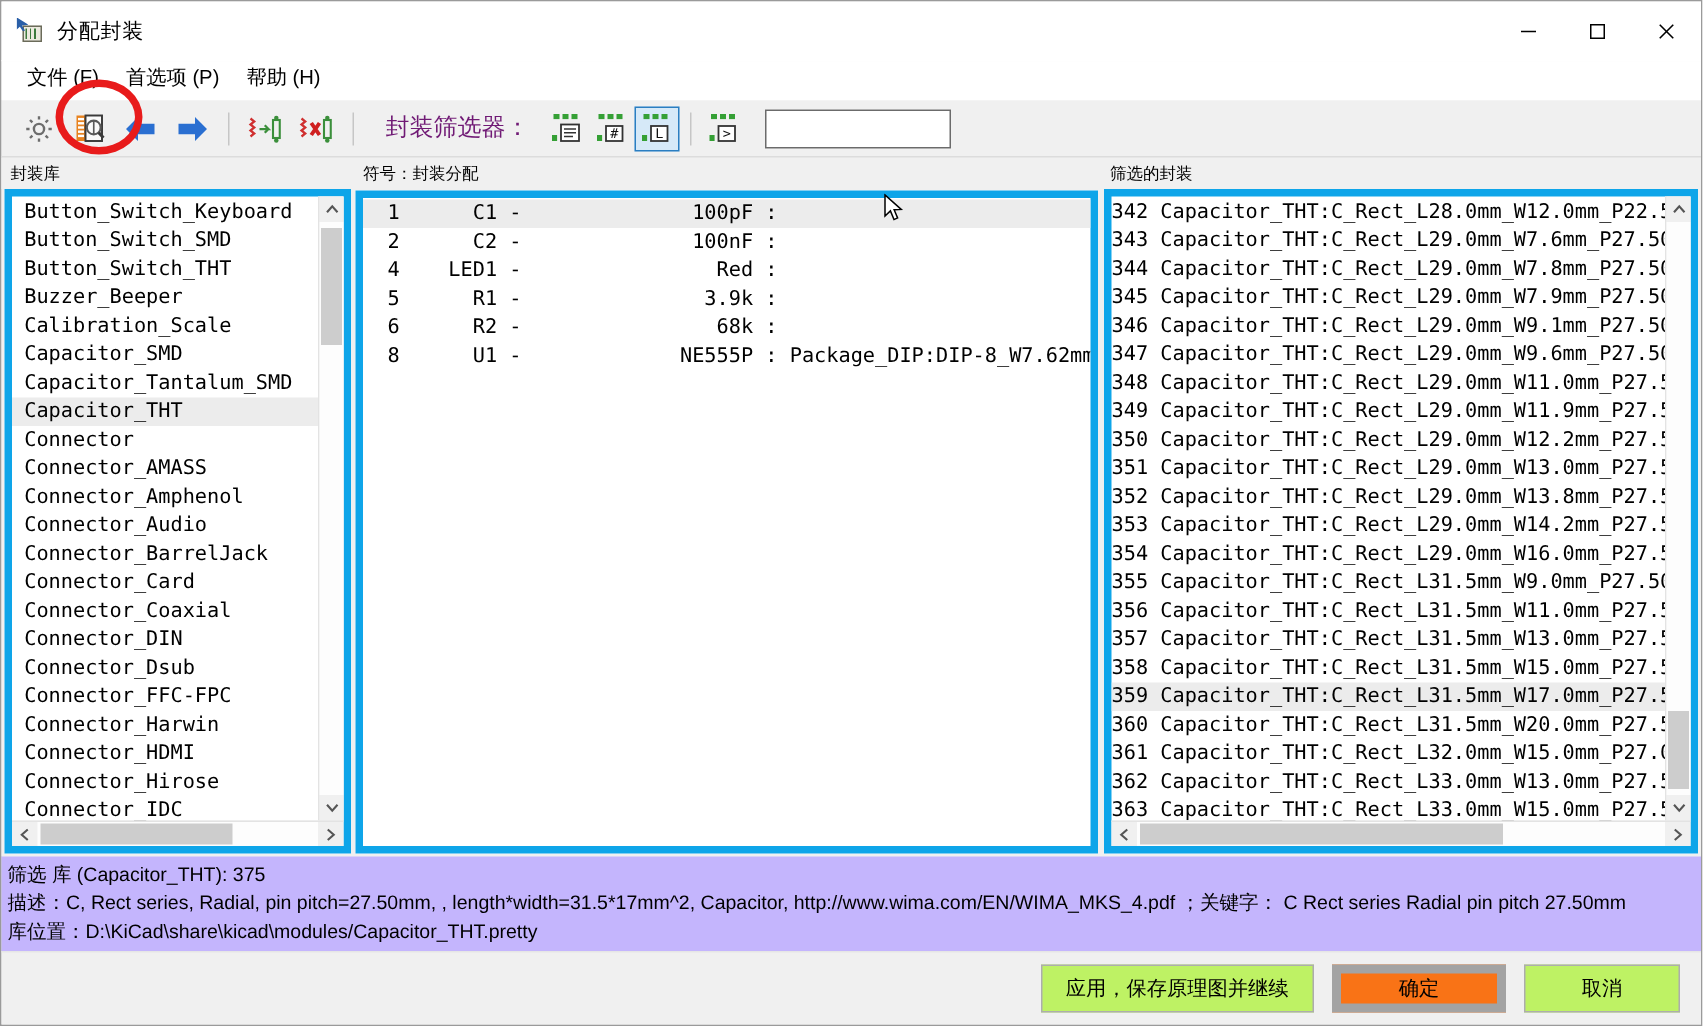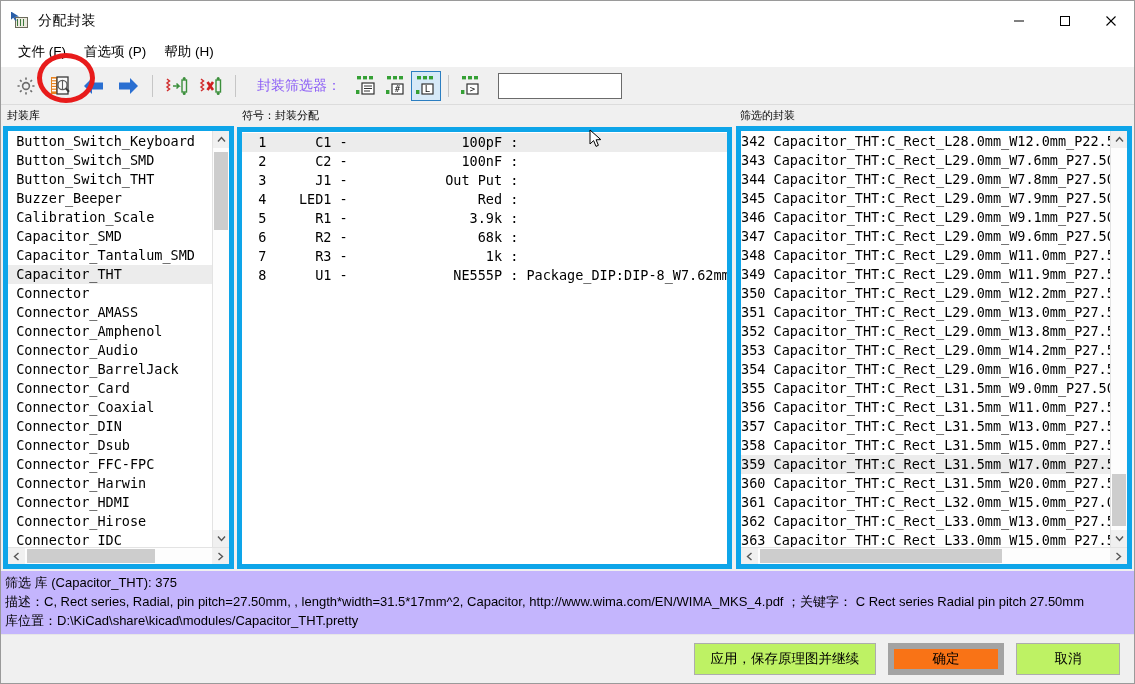--- a/index.html
+++ b/index.html
@@ -67,21 +67,21 @@
     border-bottom: 1px solid #dcdcdc;
     padding-left: 8px; position: relative;
   }
   .tb-btn {
     width: 34px; height: 32px; display: flex; align-items: center; justify-content: center;
     position: relative;
   }
   .tb-sep {
     width: 1px; height: 22px; background: #c6c6c6; margin: 0 7px;
   }
-  .filter-label { font-size: 14px; color: #8b5cf6; margin: 0 10px 0 14px; white-space: nowrap; }
+  .filter-label { font-size: 16px; color: #701a75; margin: 0 10px 0 14px; white-space: nowrap; }
   .filter-btn {
     width: 30px; height: 30px; display:flex; align-items:center; justify-content:center;
     position: relative;
   }
   .filter-btn.active {
     border: 1px solid #2b7ec1; background: #d6e9f8;
   }
   .search-box {
     width: 124px; height: 26px; background: #fff; border: 1px solid #6b6b6b;
     margin-left: 12px; font-size: 12px; padding: 0 4px; font-family: "Liberation Sans", sans-serif;
@@ -403,25 +403,23 @@
       </div>
     </div>
 
     <div class="panel panel-sym">
       <div class="panel-head">符号：封装分配</div>
       <div class="panel-body">
         <div class="list-area">
           <div class="list-rows" id="sym-rows">
               <div class="row sel">  1      C1 -              100pF :</div>
               <div class="row">  2      C2 -              100nF :</div>
-              <div class="row">  3      J1 -            Out Put :</div>
               <div class="row">  4    LED1 -                Red :</div>
               <div class="row">  5      R1 -               3.9k :</div>
               <div class="row">  6      R2 -                68k :</div>
-              <div class="row">  7      R3 -                 1k :</div>
               <div class="row">  8      U1 -             NE555P : Package_DIP:DIP-8_W7.62mm</div>
             </div>
         </div>
       </div>
     </div>
 
     <div class="panel panel-fp">
       <div class="panel-head">筛选的封装</div>
       <div class="panel-body">
         <div class="list-area">

